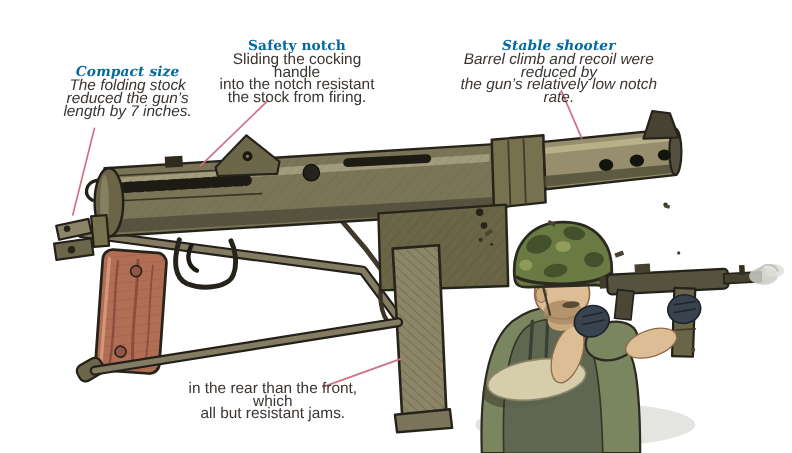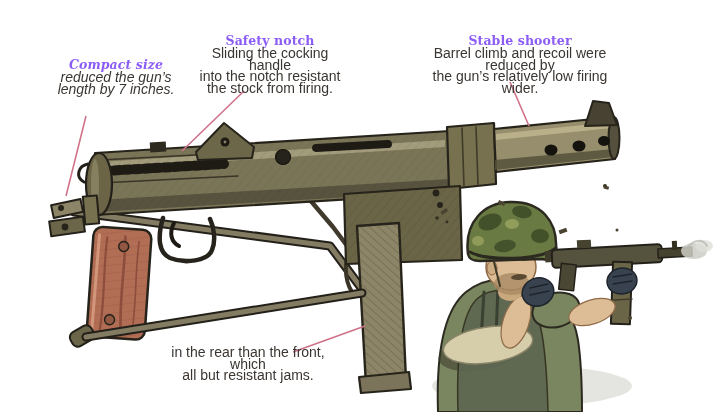--- a/index.html
+++ b/index.html
@@ -1,25 +1,25 @@
 <!DOCTYPE html>
 <html><head>
 <meta charset="utf-8">
 <style>
   html,body{margin:0;padding:0;background:#ffffff;}
   #canvas{position:relative;width:720px;height:412px;background:#ffffff;overflow:hidden;
           font-family:"Liberation Sans",sans-serif;}
   #art{position:absolute;left:0;top:0;}
   .callout{position:absolute;text-align:center;}
   .callout .title{display:block;font-family:"DejaVu Serif",serif;font-weight:700;
-                  font-size:12.5px;line-height:14px;color:#8b5cf6;letter-spacing:.1px;}
+                  font-size:12.5px;line-height:14px;color:#0369a1;letter-spacing:.1px;}
   .callout .line{display:block;font-size:14px;line-height:11.6px;color:#3a3531;}
   #callout-compact{left:40px;top:58px;width:152px;font-style:italic;}
   #callout-safety{left:192px;top:34px;width:156px;}
-  #callout-stable{left:418px;top:34px;width:204px;}
+  #callout-stable{left:406px;top:34px;width:204px;font-style:italic;}
   #callout-jam{left:156px;top:347px;width:184px;}
 </style>
 </head>
 <body>
 
 <div id="canvas">
 
   <svg id="art" width="720" height="412" viewBox="0 0 720 412">
     <defs>
       <pattern id="hatchA" patternUnits="userSpaceOnUse" width="7" height="7" patternTransform="rotate(40)">
@@ -204,35 +204,36 @@
     <g stroke-width="1.6">
       <line x1="86" y1="116" x2="66" y2="196" stroke="#cf7289"></line>
       <line x1="244" y1="91" x2="182" y2="151" stroke="#cf7289"></line>
       <line x1="510" y1="82" x2="529" y2="126" stroke="#cf7289"></line>
       <line x1="293" y1="352" x2="365" y2="326" stroke="#cf7289"></line>
     </g>
   </svg>
 
   <div class="callout" id="callout-compact">
     <span class="title">Compact size</span>
+    <span class="line">The folding stock</span>
     <span class="line">reduced the gun’s</span>
     <span class="line">length by 7 inches.</span>
   </div>
 
   <div class="callout" id="callout-safety">
     <span class="title">Safety notch</span>
     <span class="line">Sliding the cocking handle</span>
     <span class="line">into the notch resistant</span>
     <span class="line">the stock from firing.</span>
   </div>
 
   <div class="callout" id="callout-stable">
     <span class="title">Stable shooter</span>
     <span class="line">Barrel climb and recoil were reduced by</span>
-    <span class="line">the gun’s relatively low firing wider.</span>
+    <span class="line">the gun’s relatively low notch rate.</span>
   </div>
 
   <div class="callout" id="callout-jam">
     <span class="line">in the rear than the front, which</span>
     <span class="line">all but resistant jams.</span>
   </div>
 
 </div>
 
 </body></html>

